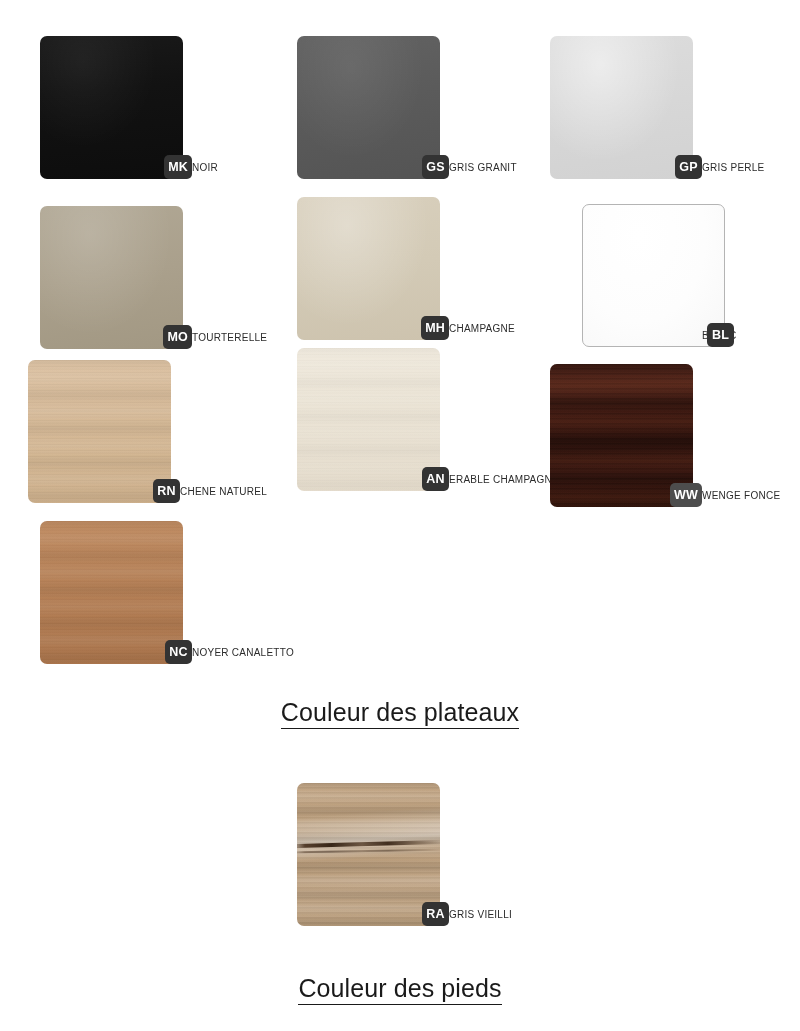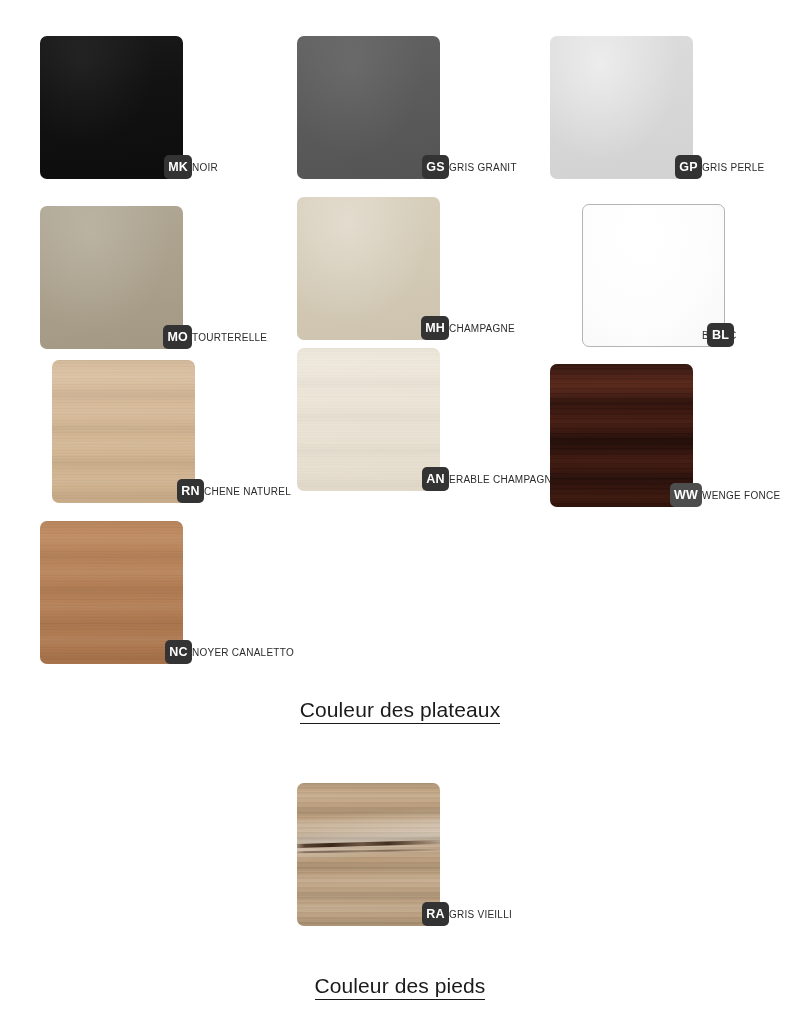--- a/index.html
+++ b/index.html
@@ -52,21 +52,21 @@
     color: #2b2b2b;
     letter-spacing: .25px;
     line-height: 17px;
   }
 
   
   .heading {
     position: absolute;
     width: 800px;
     text-align: center;
-    font-size: 21px;
+    font-size: 25px;
     color: #1a1a1a;
     letter-spacing: .1px;
   }
   .heading span {
     border-bottom: 1.6px solid #1a1a1a;
     padding-bottom: 2px;
   }
 
   .m-noir {
     background:
@@ -251,21 +251,21 @@
         </div>
         <div class="label">CHAMPAGNE</div>
       </div>
       <div class="cell" style="left: 550px; top: 204px; padding-left: 32px;">
         <div class="chip bordered">
           <div class="surface m-blanc"></div>
           <div class="badge">BL</div>
         </div>
         <div class="label">BLANC</div>
       </div>
-      <div class="cell" style="left: 52px; top: 360px;">
+      <div class="cell" style="left: 28px; top: 360px;">
         <div class="chip">
           <div class="surface m-chene-naturel">
             <div class="wood"></div>
           </div>
           <div class="badge">RN</div>
         </div>
         <div class="label">CHENE NATUREL</div>
       </div>
       <div class="cell" style="left: 297px; top: 348px;">
         <div class="chip">

